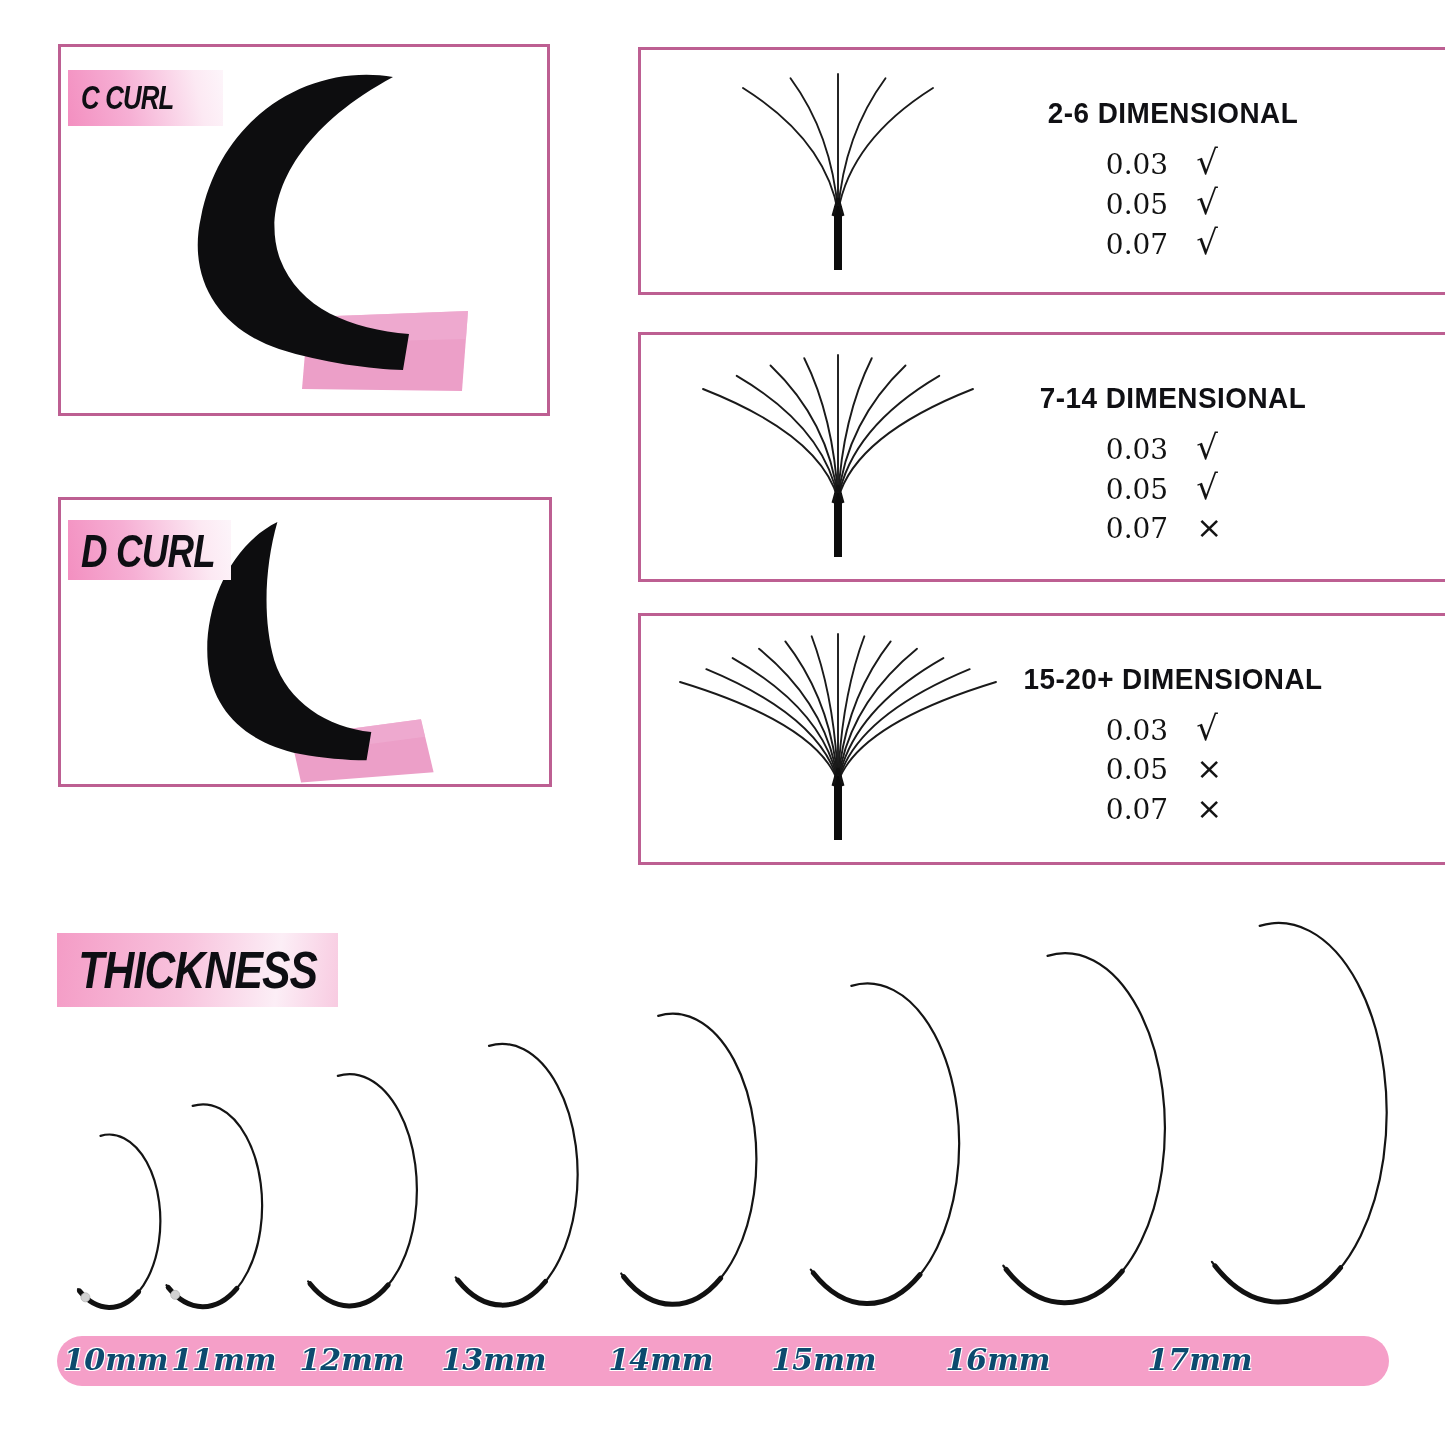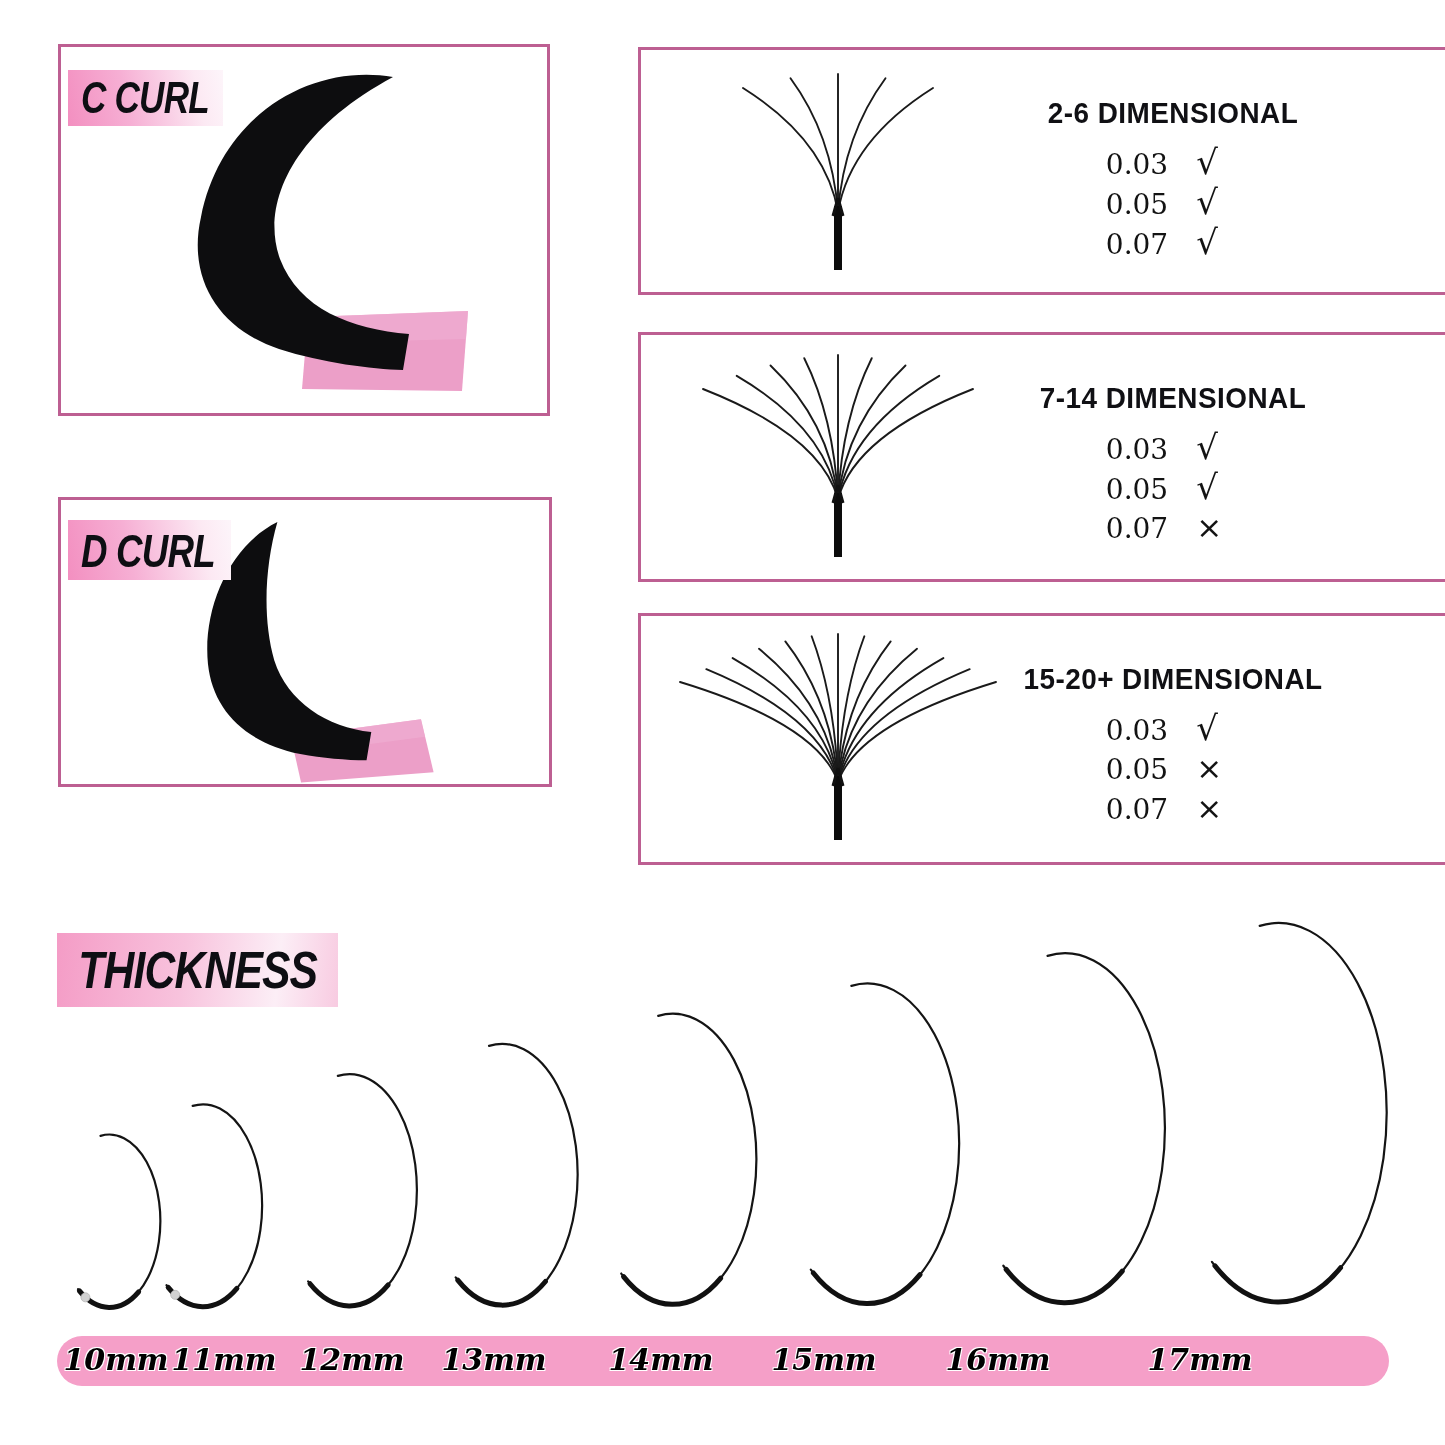--- a/index.html
+++ b/index.html
@@ -10,21 +10,21 @@
   .panel{position:absolute;border:3px solid #bd5f92;background:#fff;box-sizing:border-box;}
 
   #cbox{left:58px;top:44px;width:492px;height:372px;}
   #dbox{left:58px;top:497px;width:494px;height:290px;}
 
   .curl-art{position:absolute;left:0;top:0;width:100%;height:100%;}
 
   .curl-label{position:absolute;display:flex;align-items:center;padding-left:13px;
     background:linear-gradient(78deg,#f38fc0 0%,#f6afd4 38%,#fce9f3 82%,#fdf5fa 100%);
     font-style:italic;font-weight:800;color:#0e0e13;}
-  #cbox .curl-label{left:7px;top:23px;width:142px;height:56px;font-size:45px;}
+  #cbox .curl-label{left:7px;top:23px;width:142px;height:56px;font-size:33px;}
   #dbox .curl-label{left:7px;top:20px;width:150px;height:60px;font-size:47px;}
   .curl-label .t{display:inline-block;transform:scaleX(.78);transform-origin:left center;
     white-space:nowrap;letter-spacing:-1px;}
 
   .dim{left:638px;width:848px;}
   #dim0{top:47px;height:248px;}
   #dim1{top:332px;height:250px;}
   #dim2{top:613px;height:252px;padding-left:38px;}
   .fan{position:absolute;left:32px;top:12px;}
   .dim-right{position:absolute;left:328px;top:0;width:408px;text-align:center;}
@@ -42,21 +42,21 @@
     display:flex;align-items:center;justify-content:center;
     font-style:italic;font-weight:800;font-size:52px;color:#0e0e13;}
   .thick-head .t{display:inline-block;transform:scaleX(.82);white-space:nowrap;letter-spacing:-1px;}
 
   .curve{position:absolute;}
 
   .len-bar{position:absolute;left:57px;top:1336px;width:1332px;height:50px;border-radius:26px;
     background:#f59fc8;}
   .mm{position:absolute;top:50%;transform:translate(-50%,-54%);
     font-family:"DejaVu Serif","Liberation Serif",serif;font-style:italic;font-weight:600;
-    font-size:30px;color:#000000;white-space:nowrap;
+    font-size:30px;color:#0c4a6e;white-space:nowrap;
     text-shadow:1px 1px 0 #fff,-1px -1px 0 #fff,1px -1px 0 #fff,-1px 1px 0 #fff;}
 </style>
 </head>
 <body>
 
 <div class="stage">
 
   <section class="panel" id="cbox">
     <svg class="curl-art" viewBox="0 0 486 366">
       <polygon points="247,270 407,264 401,344 241,342" fill="#ec9fc8"></polygon>

